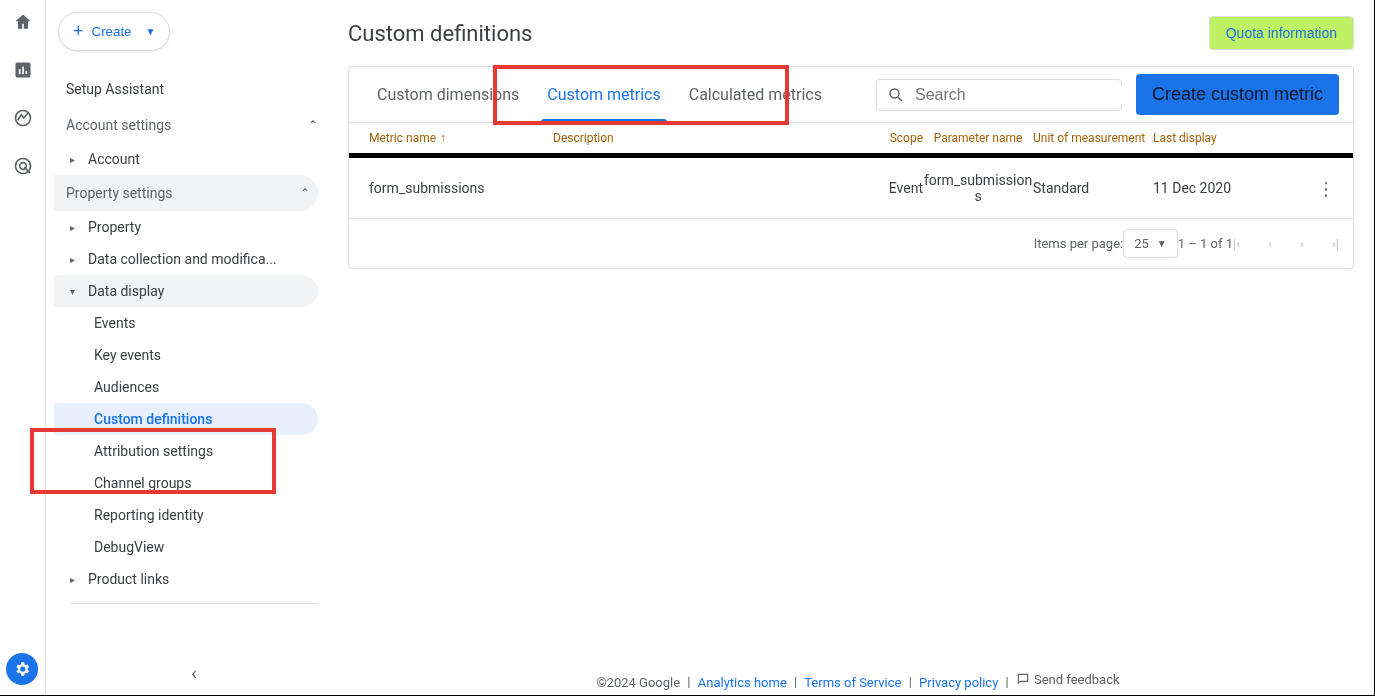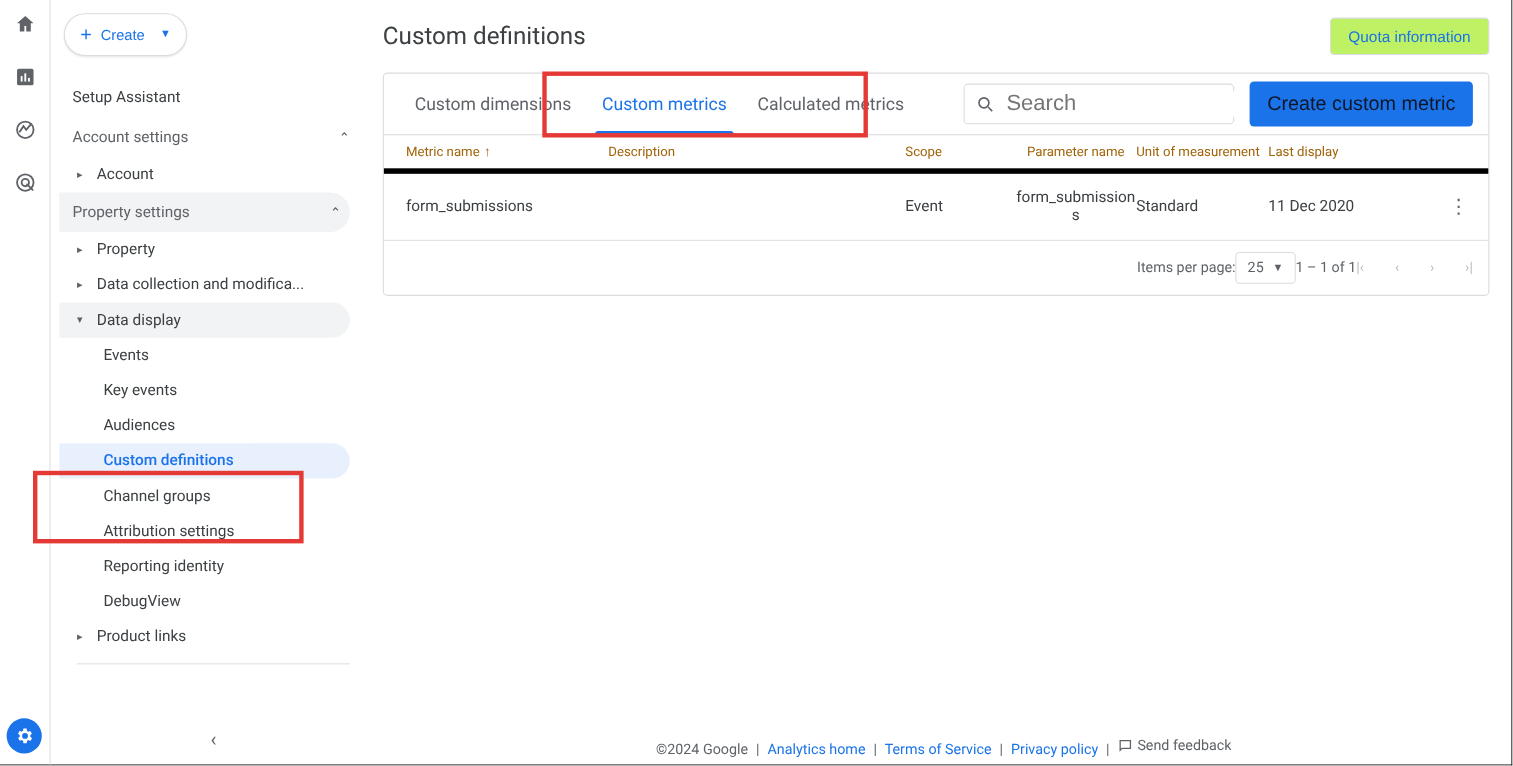--- a/index.html
+++ b/index.html
@@ -41,28 +41,28 @@
   .quota-btn { border:1px solid #dadce0; background:#bef264; color:#1a73e8; padding:8px 16px; border-radius:4px; cursor:pointer; font-size:14px;}
   
   .panel { border:1px solid #dadce0; border-radius:4px; background:#fff;}
   .panel-top { display:flex; align-items:center; justify-content:space-between; padding:0 14px; height:56px; border-bottom:1px solid #dadce0;}
   .tabs { display:flex; height:100%;}
   .tab { display:flex; align-items:center; padding:0 14px; color:#5f6368; cursor:pointer; font-size:16px; position:relative;}
   .tab.active { color:#1a73e8;}
   .tab.active::after { content:""; position:absolute; left:8px; right:8px; bottom:0; height:3px; background:#1a73e8; border-radius:3px 3px 0 0;}
   .panel-actions { display:flex; align-items:center; gap:14px;}
   .search-box { display:flex; align-items:center; border:1px solid #dadce0; border-radius:4px; padding:6px 10px; width:246px; gap:10px;}
-  .search-box input { border:none; outline:none; font-size:20px; flex:1; color:#4c1d95;}
+  .search-box input { border:none; outline:none; font-size:16px; flex:1; color:#4c1d95;}
   .create-metric-btn { background:#1a73e8; color:#0f172a; border:none; border-radius:4px; padding:10px 16px; font-size:18px; cursor:pointer;}
   
   .thead { display:flex; align-items:center; padding:8px 14px; border-bottom:5px solid #000000; font-size:12px; color:#a16207;}
   .trow { display:flex; align-items:center; padding:14px 14px; border-bottom:1px solid #e0e0e0; font-size:14px; color:#3c4043;}
   .col-name { flex: 0 0 190px; padding-left:6px;}
   .col-desc { flex: 0 0 270px;}
-  .col-scope { flex: 0 0 100px;}
+  .col-scope { flex: 0 0 100px; text-align: right;}
   .col-param { flex: 0 0 110px; text-align:center;}
   .col-unit { flex: 0 0 120px;}
   .col-date { flex: 0 0 140px;}
   .col-menu { flex:1; text-align:right; padding-right:4px;}
   .sort-arrow { font-size:12px; margin-left:4px;}
   .row-menu { cursor:pointer; font-size:18px; color:#5f6368;}
   
   .pager { display:flex; align-items:center; justify-content:flex-end; padding:10px 14px; font-size:13px; color:#5f6368;}
   .pager .select { border:1px solid #dadce0; border-radius:4px; padding:6px 10px; display:flex; align-items:center; gap:8px; cursor:pointer;}
   .pager .nav { display:flex; gap:28px; color:#bdbdbd;}
@@ -145,22 +145,22 @@
       <span>Data collection and modifica...</span>
     </div>
     <div class="nav-sub selected-group">
       <span class="tri">▾</span>
       <span>Data display</span>
     </div>
     <div class="nav-leaf">Events</div>
     <div class="nav-leaf">Key events</div>
     <div class="nav-leaf">Audiences</div>
     <div class="nav-leaf active">Custom definitions</div>
+    <div class="nav-leaf">Attribution settings</div>
     <div class="nav-leaf">Channel groups</div>
-    <div class="nav-leaf">Attribution settings</div>
     <div class="nav-leaf">Reporting identity</div>
     <div class="nav-leaf">DebugView</div>
     <div class="nav-sub">
       <span class="tri">▸</span>
       <span>Product links</span>
     </div>
     <div class="divider"></div>
     <div class="collapse-caret">‹</div>
   </div>
 

